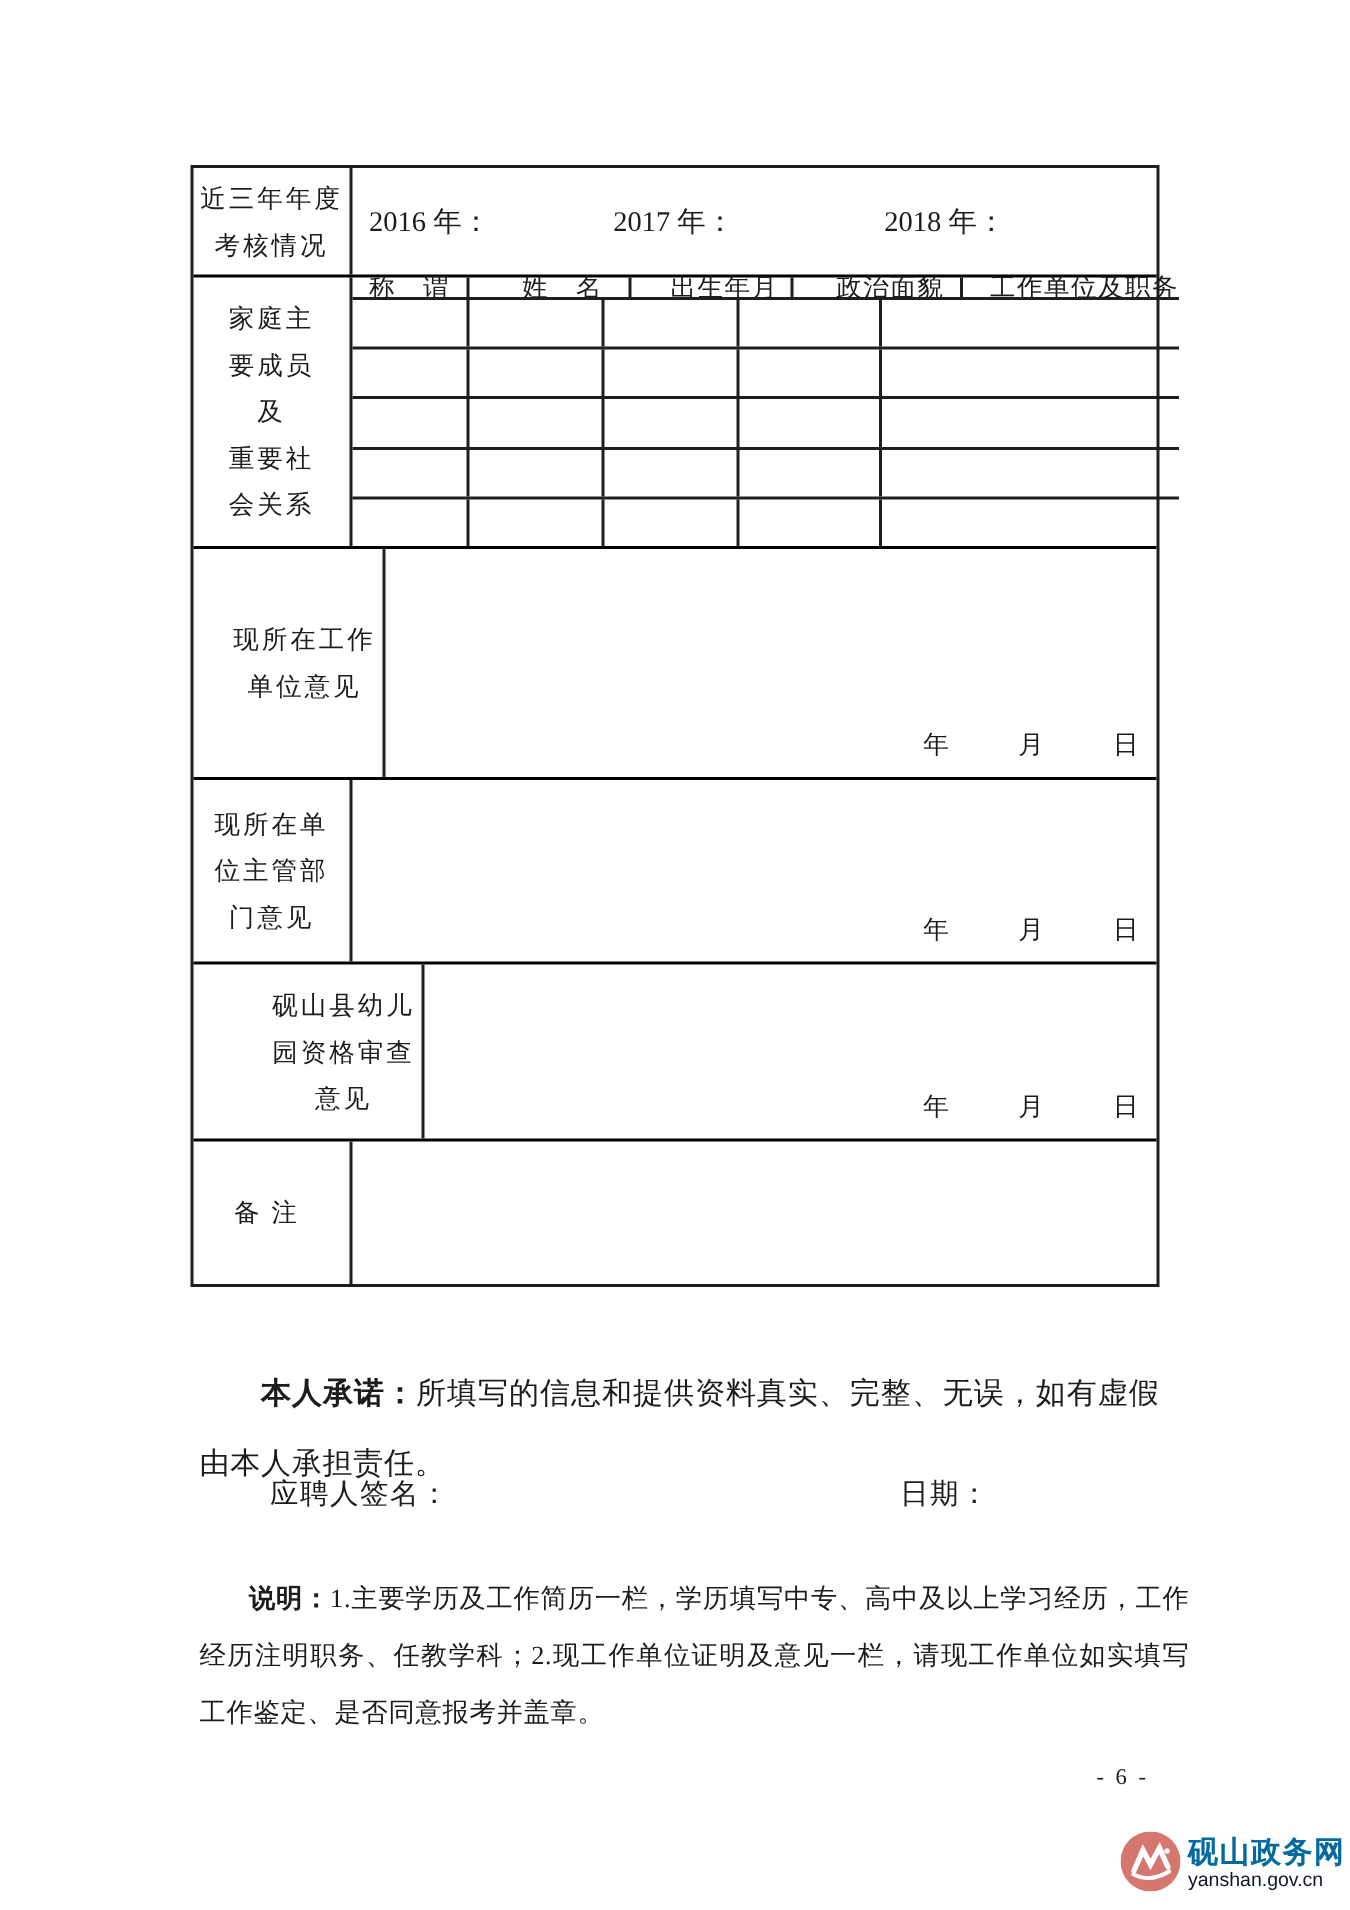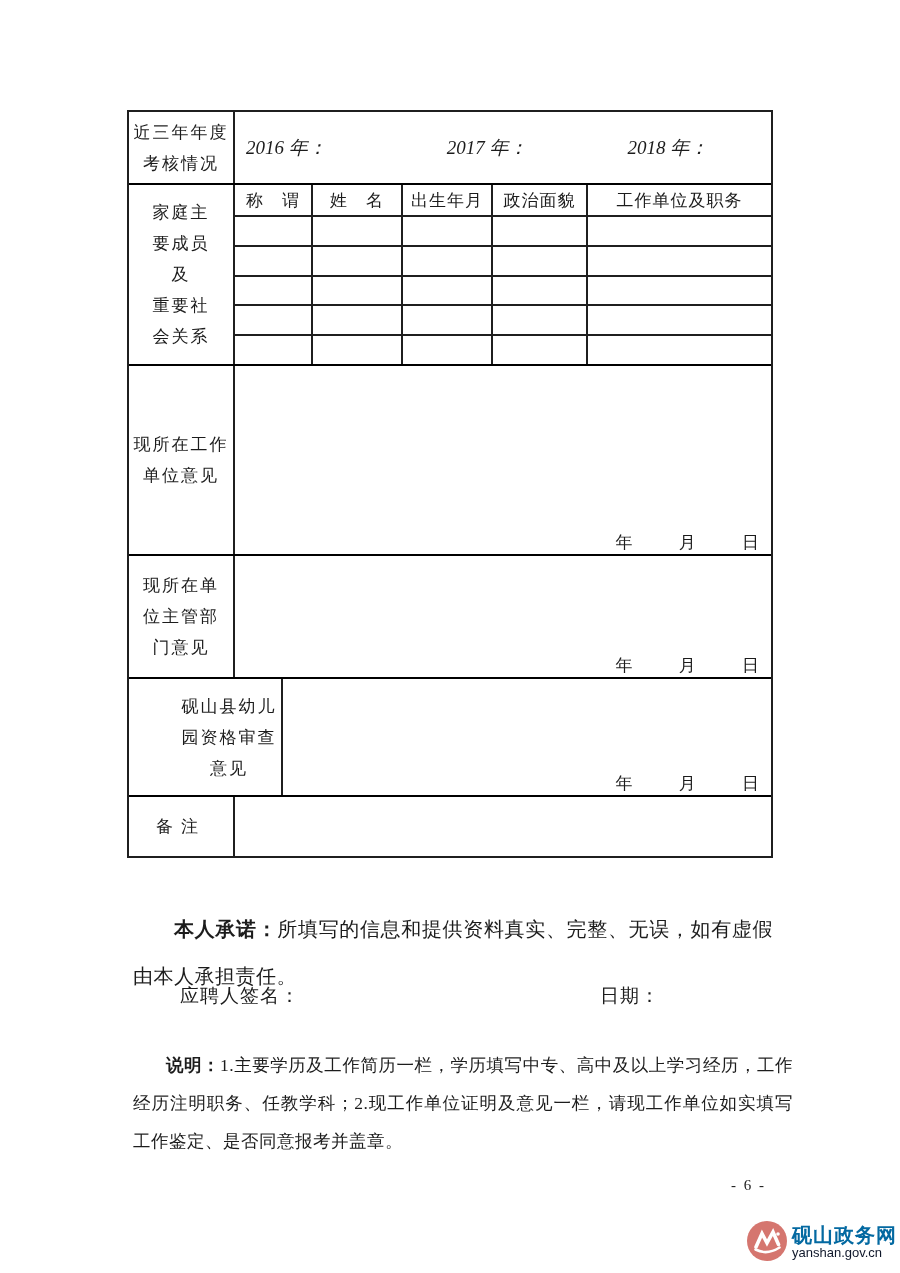--- a/index.html
+++ b/index.html
@@ -18,39 +18,39 @@
   .t-row.last{border-bottom:none;flex:1;border-radius:32px;}
   .label-cell{
     width:106px;min-width:106px;border-right:2px solid #1f1f1f;box-sizing:border-box;
     display:flex;flex-direction:column;justify-content:center;align-items:center;
     font-size:17px;letter-spacing:2px;
   }
   .label-line{line-height:31px;white-space:nowrap;}
   .content-cell{flex:1;position:relative;box-sizing:border-box;}
   
   .years-cell{display:flex;align-items:center;font-size:19px;}
-  .year-item{white-space:nowrap;font-style:italic;}
+  .year-item{white-space:nowrap;}
   .year-0{margin-left:11px;}
-  .year-1{margin-left:120px;}
+  .year-1{margin-left:82px;}
   .year-2{margin-left:100px;}
   
   .family-grid{flex:1;display:flex;flex-direction:column;}
   .family-row{display:flex;border-bottom:2px solid #1f1f1f;box-sizing:border-box;flex:1;}
-  .family-row.header{flex:none;height:32px;}
+  .family-row.header{flex:none;height:15px;gap:18px;}
   .family-row:last-child{border-bottom:none;}
   .fc{border-right:2px solid #1f1f1f;box-sizing:border-box;
       display:flex;align-items:center;justify-content:center;}
   .fc.c0{width:78px;min-width:78px;}
   .fc.c1{width:90px;min-width:90px;}
   .fc.c2{width:90px;min-width:90px;}
   .fc.c3{width:95px;min-width:95px;}
   .fc.c4{flex:1;border-right:none;}
   .fh{font-size:17px;letter-spacing:1px;white-space:nowrap;}
   
-  .date-line{position:absolute;right:12px;bottom:0;font-size:17px;}
+  .date-line{position:absolute;right:12px;bottom:10px;font-size:17px;}
   .dw{margin-left:42px;}
   .remarks-label{letter-spacing:8px;}
   
   .promise{
     position:absolute;left:133px;top:886px;width:640px;
     font-size:20px;line-height:47px;text-align:justify;text-indent:41px;
     letter-spacing:0.5px;
   }
   .bold-lead{font-weight:bold;}
   .sig-row{position:absolute;left:133px;top:983px;width:640px;font-size:19px;letter-spacing:1px;}
@@ -135,21 +135,21 @@
         <div class="family-row">
           <div class="fc c0"></div>
           <div class="fc c1"></div>
           <div class="fc c2"></div>
           <div class="fc c3"></div>
           <div class="fc c4"></div>
         </div>
       </div>
     </div>
 
-    <div class="t-row" style="height:190px;">
+    <div class="t-row" style="height:154px;padding-left:22px;">
       <div class="label-cell">
         <div class="label-line">现所在工作</div>
         <div class="label-line">单位意见</div>
       </div>
       <div class="content-cell">
         <div class="date-line">
           <span>年</span>
           <span class="dw">月</span>
           <span class="dw">日</span>
         </div>

